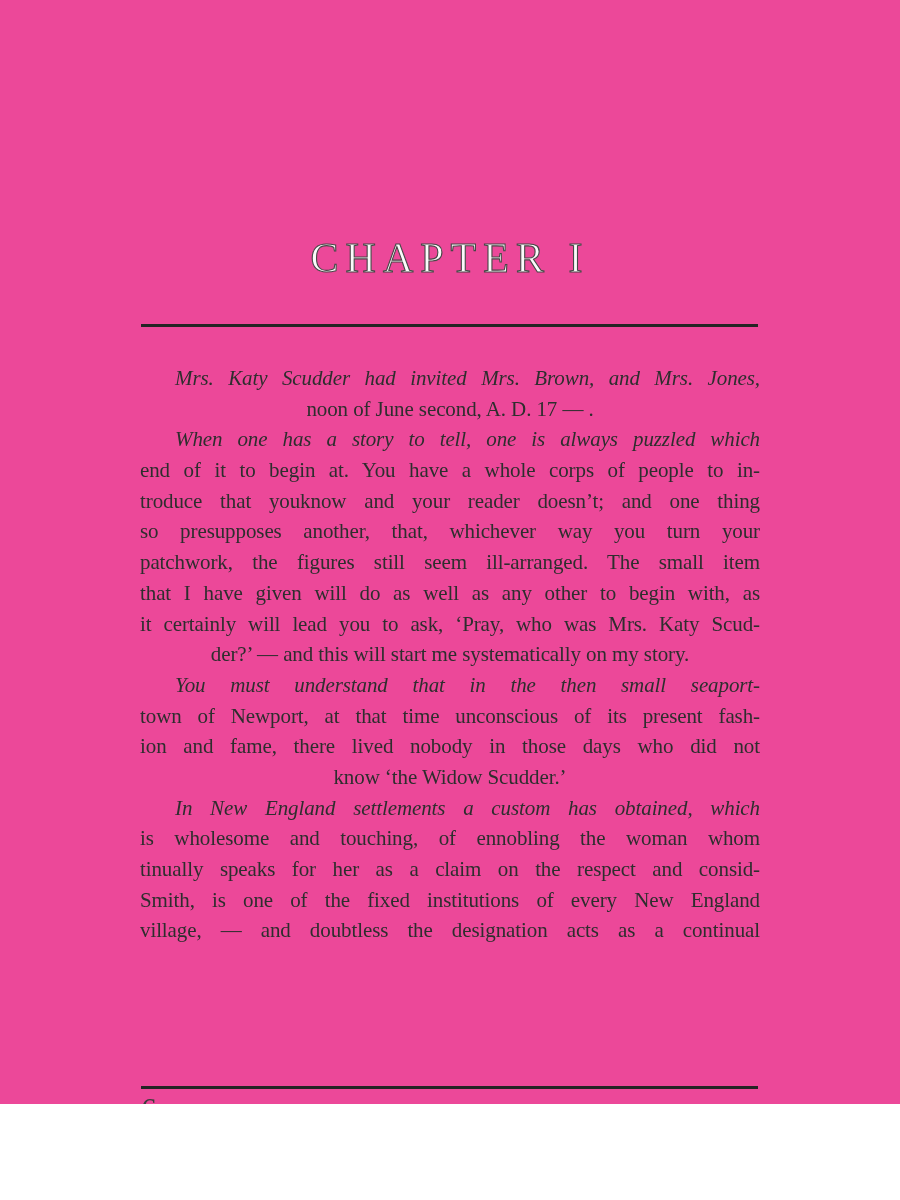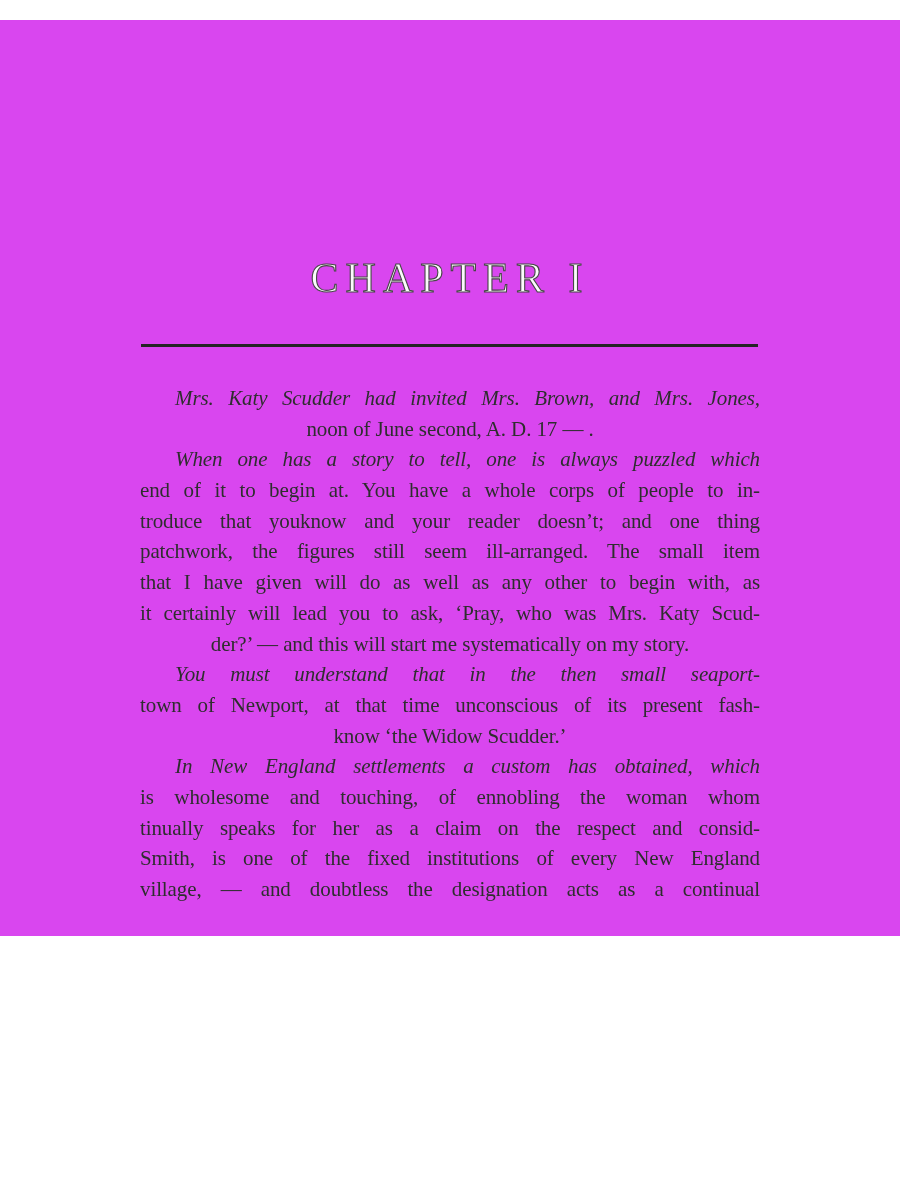--- a/index.html
+++ b/index.html
@@ -3,26 +3,25 @@
 <meta charset="utf-8">
 <style>
   html, body {
     margin: 0;
     padding: 0;
     background: #ffffff;
   }
   .sheet {
     position: relative;
     width: 900px;
-    height: 916px;
-    background: #d946ef;
+    height: 1104px;
+    background: #ec4899;
     font-family: "Liberation Serif", serif;
     color: #2e2e2e;
     overflow: hidden;
-    margin-top: 20px;
   }
   .chapter-title {
     position: absolute;
     top: 234px;
     left: 0;
     width: 100%;
     margin: 0;
     text-align: center;
     font-family: "Liberation Serif", serif;
     font-weight: 400;
@@ -86,26 +85,28 @@
   <h1 class="chapter-title">CHAPTER I</h1>
 
   <div class="rule rule-top"></div>
 
   <div class="body-text" id="body-text">
       <div class="line indent just">Mrs. Katy Scudder had invited Mrs. Brown, and Mrs. Jones,</div>
       <div class="line">noon of June second, A. D. 17 — .</div>
       <div class="line indent just">When one has a story to tell, one is always puzzled which</div>
       <div class="line just">end of it to begin at. You have a whole corps of people to in-</div>
       <div class="line just">troduce that youknow and your reader doesn’t; and one thing</div>
+      <div class="line just">so presupposes another, that, whichever way you turn your</div>
       <div class="line just">patchwork, the figures still seem ill-arranged. The small item</div>
       <div class="line just">that I have given will do as well as any other to begin with, as</div>
       <div class="line just">it certainly will lead you to ask, ‘Pray, who was Mrs. Katy Scud-</div>
       <div class="line">der?’ — and this will start me systematically on my story.</div>
       <div class="line indent just">You must understand that in the then small seaport-</div>
       <div class="line just">town of Newport, at that time unconscious of its present fash-</div>
+      <div class="line just">ion and fame, there lived nobody in those days who did not</div>
       <div class="line">know ‘the Widow Scudder.’</div>
       <div class="line indent just">In New England settlements a custom has obtained, which</div>
       <div class="line just">is wholesome and touching, of ennobling the woman whom</div>
       <div class="line just">tinually speaks for her as a claim on the respect and consid-</div>
       <div class="line just">Smith, is one of the fixed institutions of every New England</div>
       <div class="line just">village, — and doubtless the designation acts as a continual</div>
     </div>
 
   <div class="rule rule-bottom"></div>
 

